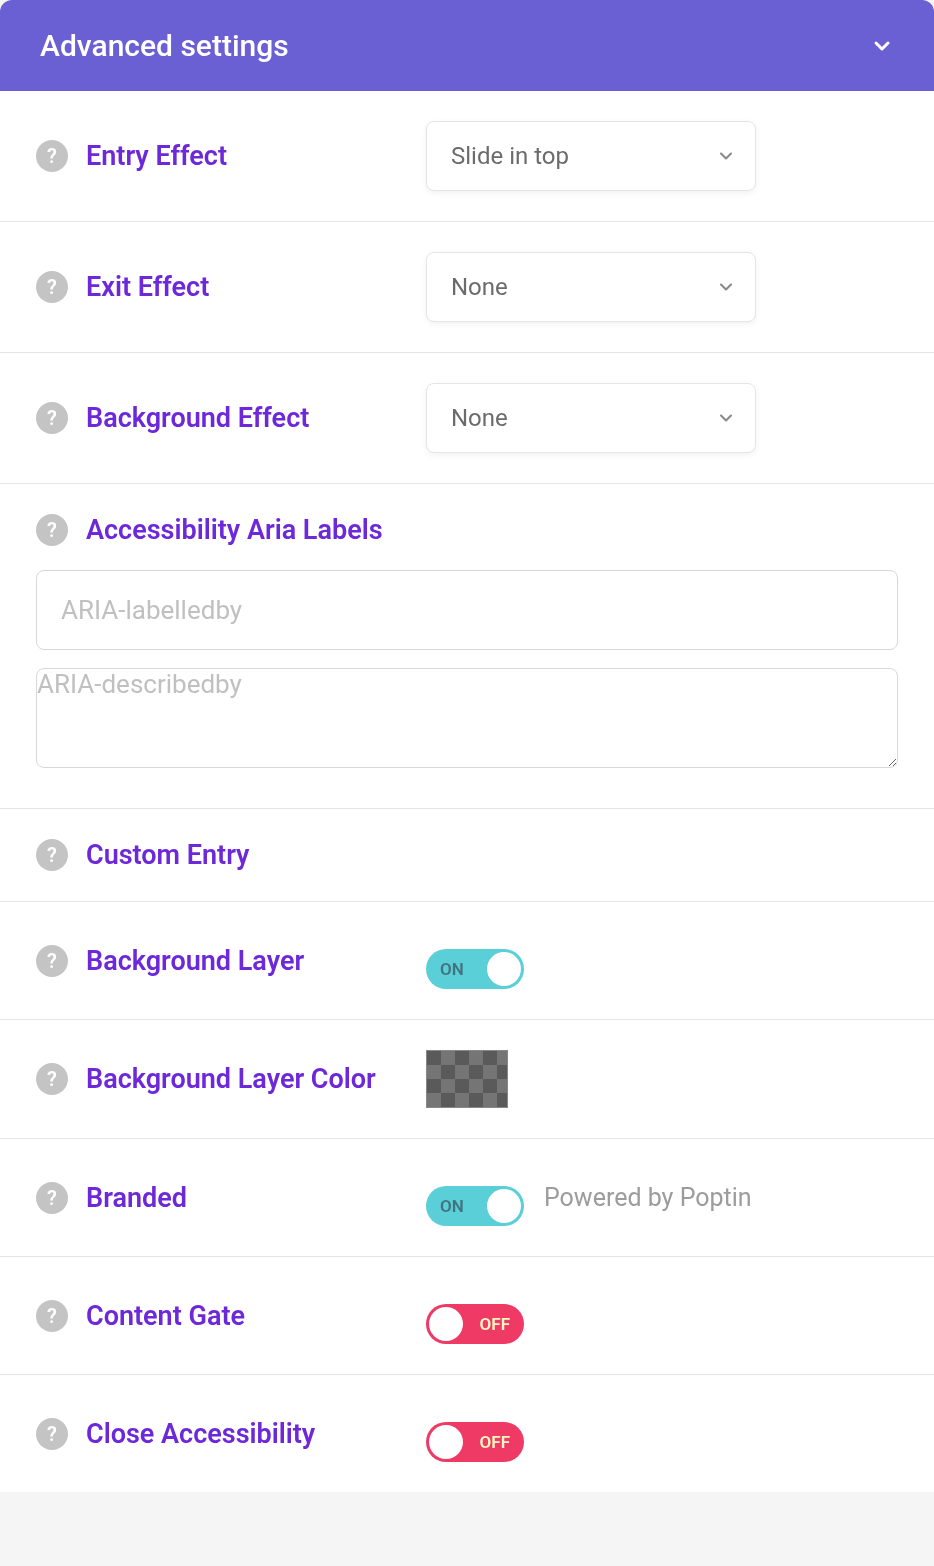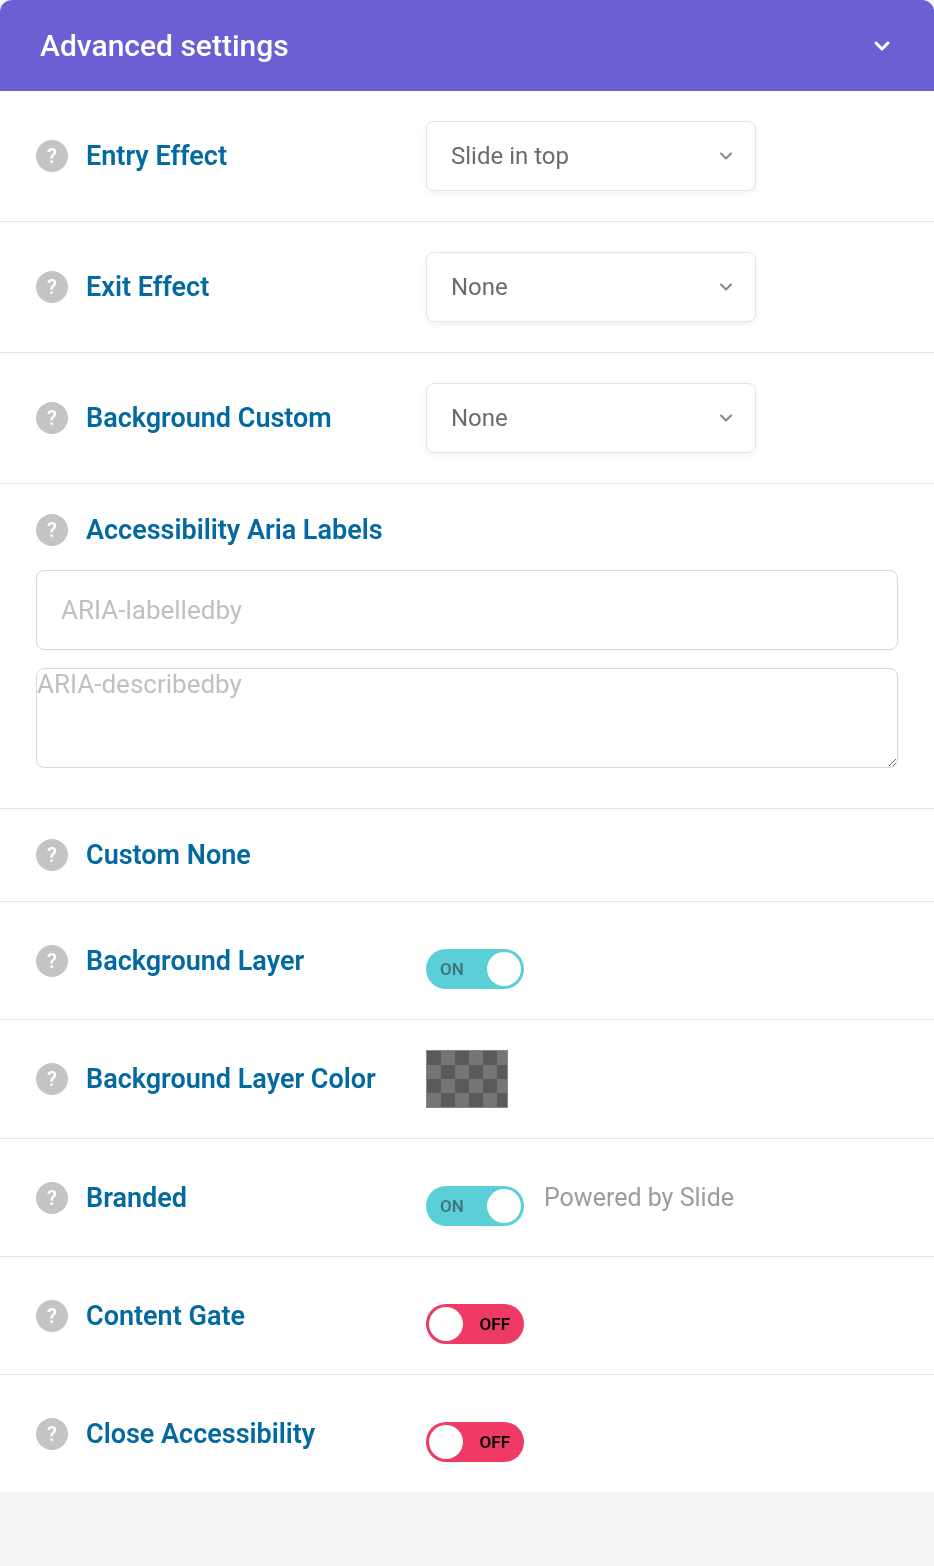--- a/index.html
+++ b/index.html
@@ -75,21 +75,21 @@
       justify-content: center;
       color: #fff;
       font-size: 20px;
       font-weight: 600;
       cursor: pointer;
     }
     
     .row-label {
       font-size: 27px;
       font-weight: 600;
-      color: #0369a1;
+      color: #6d28d9;
     }
     
     .select-wrap {
       position: relative;
       width: 330px;
     }
     
     .custom-select {
       width: 100%;
       padding: 20px 50px 20px 24px;
@@ -208,21 +208,21 @@
       color: #407580;
       position: absolute;
     }
     
     .toggle-on .toggle-label {
       left: 14px;
     }
     
     .toggle-off .toggle-label {
       right: 14px;
-      color: #000000;
+      color: #fef9c3;
     }
     
     .branded-text {
       font-size: 25px;
       color: #9c9c9c;
       margin-left: 20px;
     }
     
     .color-swatch {
       width: 82px;
@@ -281,21 +281,21 @@
       </select>
       <svg class="select-chevron" viewBox="0 0 24 24" fill="none" stroke="#888" stroke-width="2.5" stroke-linecap="round" stroke-linejoin="round">
           <polyline points="6 9 12 15 18 9"></polyline>
         </svg>
     </div>
   </div>
 
   <div class="row">
     <div class="row-left">
       <div class="help-icon">?</div>
-      <div class="row-label">Background Custom</div>
+      <div class="row-label">Background Effect</div>
     </div>
     <div class="select-wrap">
       <select class="custom-select">
         <option>None</option>
       </select>
       <svg class="select-chevron" viewBox="0 0 24 24" fill="none" stroke="#888" stroke-width="2.5" stroke-linecap="round" stroke-linejoin="round">
           <polyline points="6 9 12 15 18 9"></polyline>
         </svg>
     </div>
   </div>
@@ -305,21 +305,21 @@
       <div class="help-icon">?</div>
       <div class="row-label">Accessibility Aria Labels</div>
     </div>
     <input type="text" class="text-input" placeholder="ARIA-labelledby" style="">
     <textarea class="textarea-input" placeholder="ARIA-describedby" style=""></textarea>
   </div>
 
   <div class="row">
     <div class="row-left-wide">
       <div class="help-icon">?</div>
-      <div class="row-label">Custom None</div>
+      <div class="row-label">Custom Entry</div>
     </div>
   </div>
 
   <div class="row">
     <div class="row-left">
       <div class="help-icon">?</div>
       <div class="row-label">Background Layer</div>
     </div>
     <div class="row-control">
       <div class="toggle toggle-on">
@@ -342,21 +342,21 @@
   <div class="row">
     <div class="row-left">
       <div class="help-icon">?</div>
       <div class="row-label">Branded</div>
     </div>
     <div class="row-control">
       <div class="toggle toggle-on">
         <span class="toggle-label">ON</span>
         <div class="toggle-circle"></div>
       </div>
-      <span class="branded-text">Powered by Slide</span>
+      <span class="branded-text">Powered by Poptin</span>
     </div>
   </div>
 
   <div class="row">
     <div class="row-left">
       <div class="help-icon">?</div>
       <div class="row-label">Content Gate</div>
     </div>
     <div class="row-control">
       <div class="toggle toggle-off">

